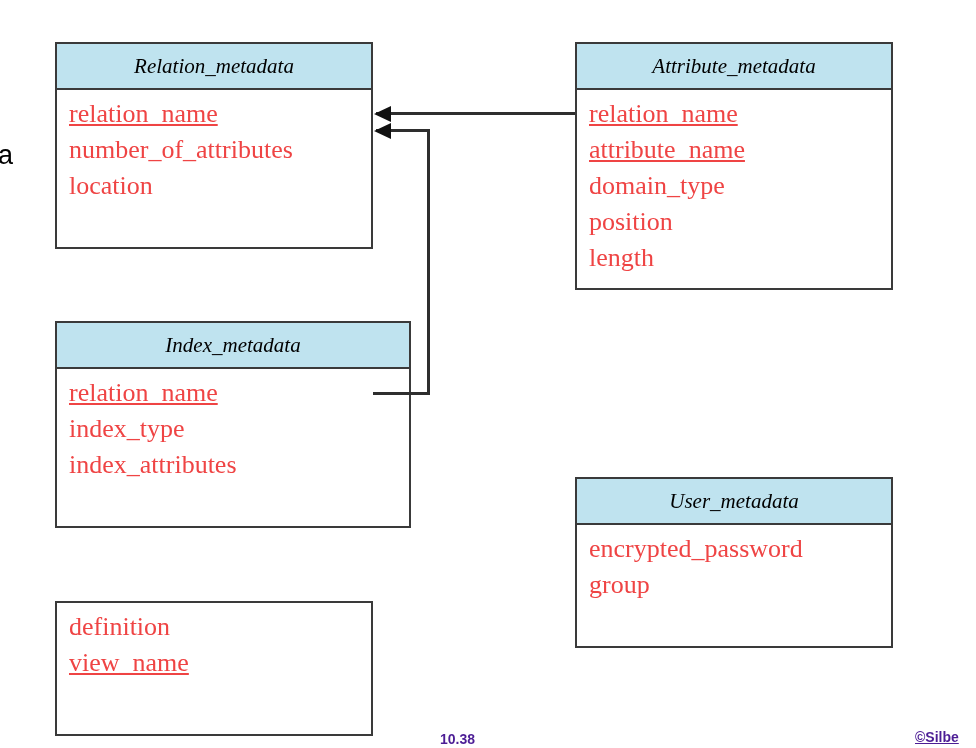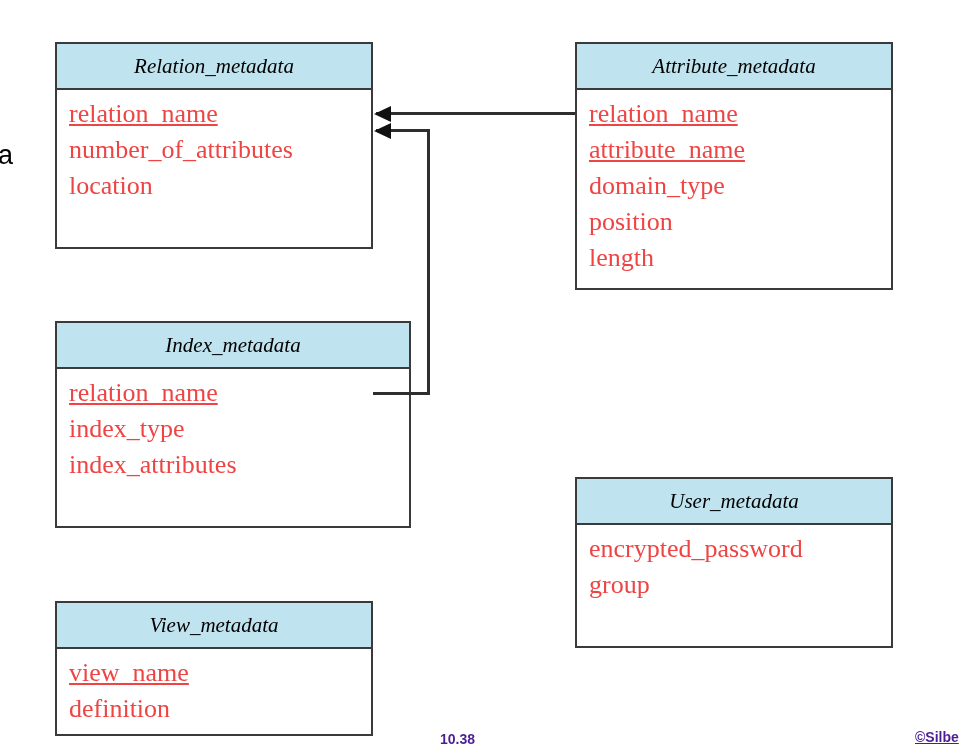--- a/index.html
+++ b/index.html
@@ -128,24 +128,23 @@
 
   <div class="entity" style="left:575px; top:440px; width:318px; height:171px;margin-top:37px;">
     <div class="entity-header">User_metadata</div>
     <div class="entity-body">
       <span class="attr">encrypted_password</span>
       <span class="attr">group</span>
     </div>
   </div>
 
   <div class="entity" style="left:55px; top:601px; width:318px; height:135px;">
-    <div class="entity-header">View_metadata</div>
     <div class="entity-body">
+      <span class="attr">definition</span>
       <span class="attr key">view_name</span>
-      <span class="attr">definition</span>
     </div>
   </div>
 
   <div class="conn conn-h" style="left:376px; top:112px; width:199px;"></div>
   <div class="arrowhead" style="left:374px; top:106px;"></div>
 
   <div class="conn conn-h" style="left:376px; top:129px; width:54px;"></div>
   <div class="conn conn-v" style="left:427px; top:129px; height:266px;"></div>
   <div class="conn conn-h" style="left:373px; top:392px; width:57px;"></div>
   <div class="arrowhead" style="left:374px; top:123px;"></div>

